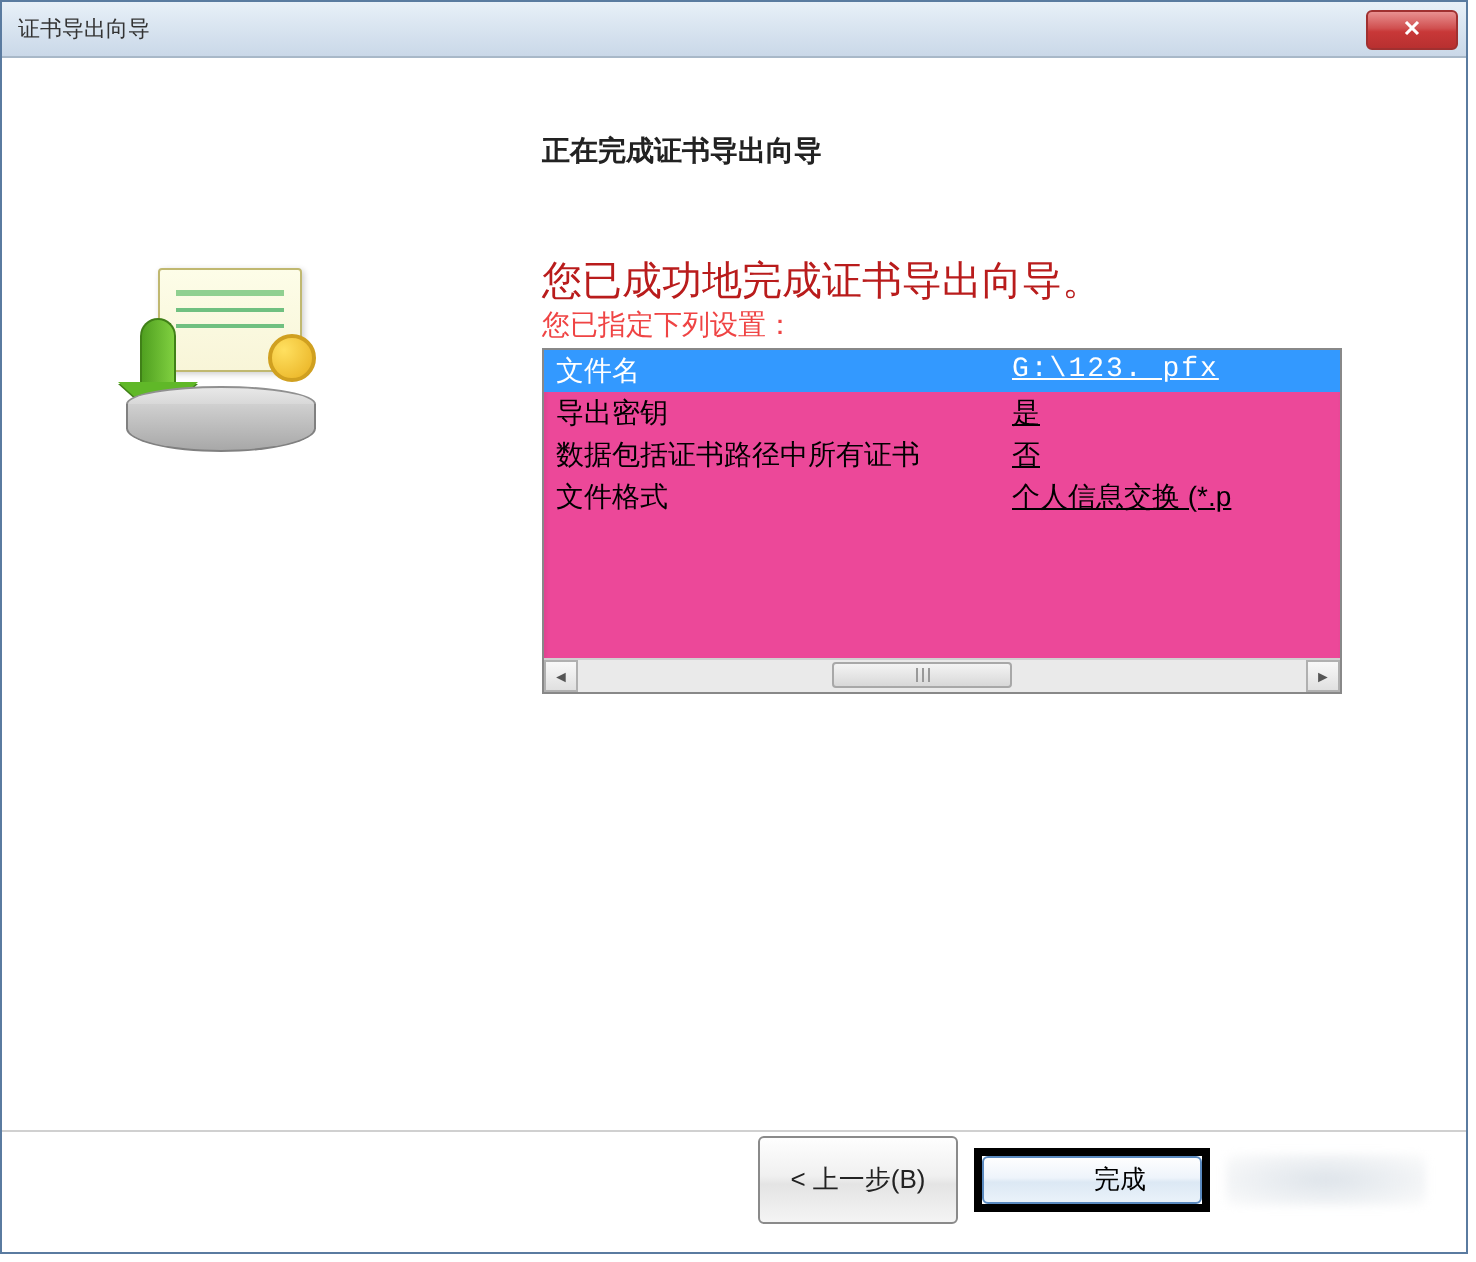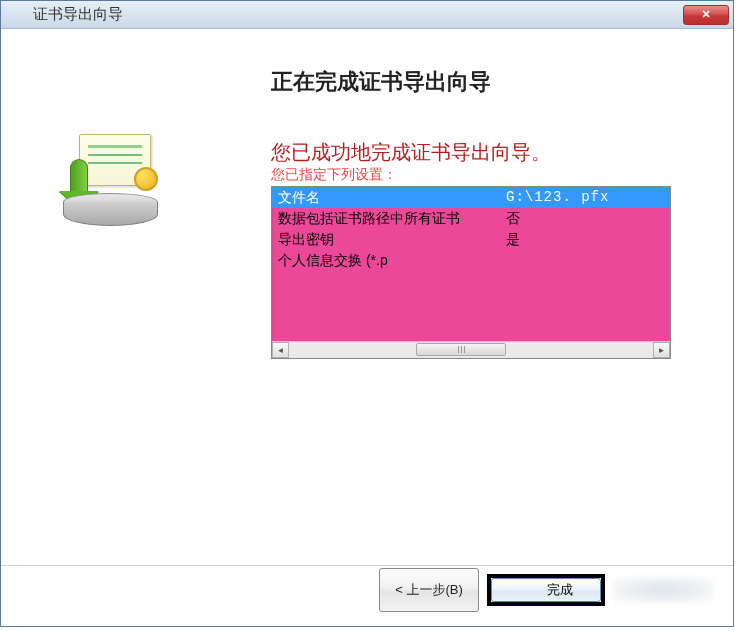--- a/index.html
+++ b/index.html
@@ -22,22 +22,21 @@
       height: 28px;
       background: linear-gradient(to bottom, #e8f0f8 0%, #d8e4f0 50%, #cad8e8 100%);
       display: flex;
       align-items: center;
       padding: 0 4px 0 8px;
       border-bottom: 1px solid #a8b8c8;
     }
     .titlebar-text {
       flex: 1;
       color: #333;
-      font-size: 15px;
-      margin-left: 24px;
+      font-size: 11px;
     }
     .close-btn {
       width: 46px;
       height: 20px;
       background: linear-gradient(to bottom, #e89090 0%, #d05050 45%, #c83838 55%, #b83030 100%);
       border: 1px solid #a03030;
       border-radius: 3px;
       color: #fff;
       display: flex;
       align-items: center;
@@ -136,21 +135,21 @@
       border-left: 20px solid transparent;
       border-right: 20px solid transparent;
       border-top: 18px solid #60b828;
       filter: drop-shadow(0 1px 0 #408018);
     }
     .right-panel {
       flex: 1;
       padding: 38px 30px 20px 50px;
     }
     .heading {
-      font-size: 22px;
+      font-size: 14px;
       font-weight: bold;
       color: #222;
       margin-bottom: 42px;
     }
     .subtext {
       font-size: 20px;
       color: #b91c1c;
     }
     .settings-label {
       font-size: 14px;
@@ -168,21 +167,21 @@
       overflow: hidden;
       font-size: 14px;
     }
     .settings-row {
       display: flex;
       padding: 1px 6px;
       line-height: 19px;
       white-space: nowrap;
     }
     .settings-row .col1 { width: 228px; flex-shrink:0; }
-    .settings-row .col2 { flex: 1; }
+    .settings-row .col2 { flex: 1; text-decoration: underline; }
     .settings-row.selected {
       background: #3399ff;
       color: #fff;
     }
     .settings-row.selected .col2 { font-family: "Courier New", monospace; letter-spacing: 1px; }
     .hscroll {
       height: 17px;
       background: #f0f0f0;
       border-top: 1px solid #d0d0d0;
       display: flex;
@@ -305,28 +304,29 @@
       <div class="subtext">您已成功地完成证书导出向导。</div>
       <div class="settings-label">您已指定下列设置：</div>
 
       <div class="settings-box">
         <div class="settings-list">
           <div class="settings-row selected">
             <span class="col1">文件名</span>
             <span class="col2">G:\123. pfx</span>
           </div>
           <div class="settings-row">
+            <span class="col1">导出密钥</span>
+            <span class="col2">是</span>
+          </div>
+          <div class="settings-row">
             <span class="col1">数据包括证书路径中所有证书</span>
             <span class="col2">否</span>
           </div>
           <div class="settings-row">
-            <span class="col1">导出密钥</span>
-            <span class="col2">是</span>
-          </div>
-          <div class="settings-row">
+            <span class="col1">文件格式</span>
             <span class="col2">个人信息交换 (*.p</span>
           </div>
         </div>
         <div class="hscroll">
           <div class="hscroll-btn">◄</div>
           <div class="hscroll-track">
             <div class="hscroll-thumb">
                 <span></span>
                 <span></span>
                 <span></span>

